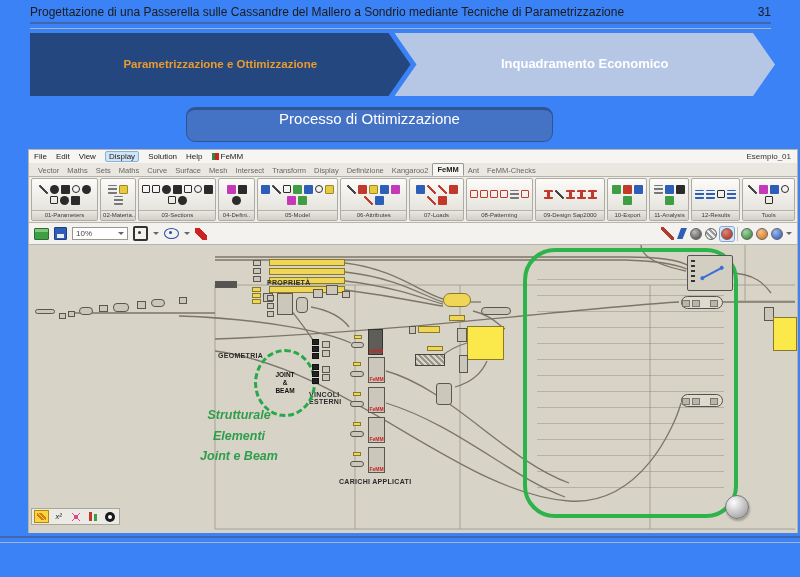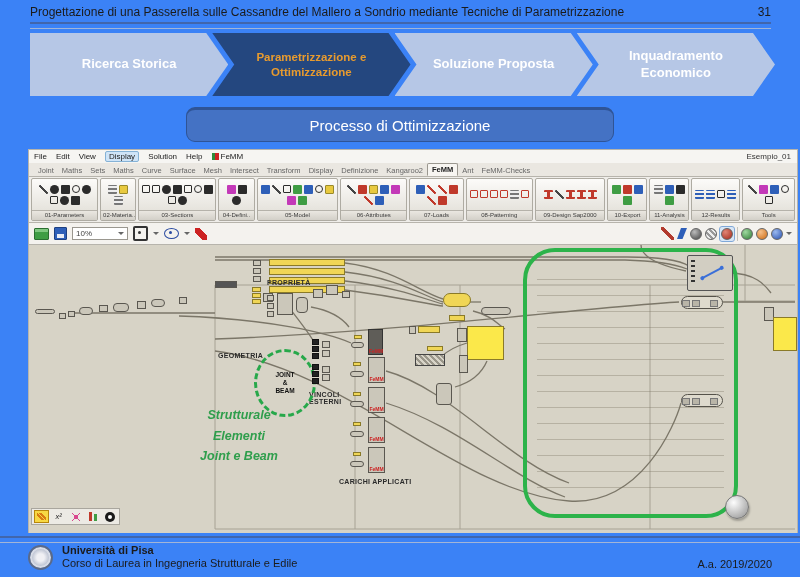--- a/index.html
+++ b/index.html
@@ -16,23 +16,23 @@
   .chev-row{position:absolute;left:30px;top:33px;width:745px;height:63px;display:flex}
   .chev{flex:1;display:flex;align-items:center;justify-content:center;text-align:center;
         background:#b6c7e6;color:#fff;font-weight:bold;font-size:13px;line-height:1.25;
         padding:0 24px;margin-left:-16px;
         clip-path:polygon(0 0,calc(100% - 22px) 0,100% 50%,calc(100% - 22px) 100%,0 100%,22px 50%)}
   .chev:first-child{margin-left:0;
         clip-path:polygon(0 0,calc(100% - 22px) 0,100% 50%,calc(100% - 22px) 100%,0 100%)}
   .chev.active{background:#24477f;color:#e89b2e;font-size:11.5px}
 
   
-  .banner{position:absolute;left:186px;top:107px;width:428px;height:35px;box-sizing:border-box;
+  .banner{position:absolute;left:186px;top:107px;width:367px;height:35px;box-sizing:border-box;
         background:#4472c4;border:1px solid #2f5496;border-top:3px solid #2f5496;border-radius:9px;
-        display:flex;align-items:center;justify-content:center;color:#fff;font-size:15px}
+        display:flex;justify-content:center;color:#fff;font-size:15px}
 
   
   .app{position:absolute;left:28px;top:149px;width:770px;height:384px;box-sizing:border-box;
        border:1px solid #b7b4ac;background:#f2f0ec;font-family:"Liberation Sans",sans-serif}
   .menubar{height:13px;display:flex;align-items:center;gap:9px;font-size:8px;color:#222;
        padding:0 5px;background:#f6f5f2;position:relative}
   .menu-item{cursor:default}
   .menu-item.active{background:#cfe4f7;border:1px solid #85b2d6;border-radius:2px;padding:0 3px}
   .fe-ic{display:inline-block;width:7px;height:7px;margin-right:2px;vertical-align:-1px;
        background:linear-gradient(90deg,#2e8b3a 50%,#cc2222 50%)}
@@ -169,28 +169,22 @@
 
 <div class="slide">
 
   <div class="hdr">
     <span>Progettazione di una Passerella sulle Cassandre del Mallero a Sondrio mediante Tecniche di Parametrizzazione</span>
     <span>31</span>
   </div>
   <div class="hdr-rule"></div>
 
   <div class="chev-row">
-    <div class="chev">
-        <span>Ricerca Storica</span>
-      </div>
     <div class="chev active">
         <span>Parametrizzazione e Ottimizzazione</span>
-      </div>
-    <div class="chev">
-        <span>Soluzione Proposta</span>
       </div>
     <div class="chev">
         <span>Inquadramento Economico</span>
       </div>
   </div>
 
   <div class="banner">
     <span>Processo di Ottimizzazione</span>
   </div>
 
@@ -201,21 +195,21 @@
       <span class="menu-item">Edit</span>
       <span class="menu-item">View</span>
       <span class="menu-item active">Display</span>
       <span class="menu-item">Solution</span>
       <span class="menu-item">Help</span>
       <span class="menu-item"><span class="fe-ic"></span><span>FeMM</span></span>
       <span class="doc-name">Esempio_01</span>
     </div>
 
     <div class="tabs">
-      <span class="tab">Joint</span>
+      <span class="tab">Vector</span>
       <span class="tab">Maths</span>
       <span class="tab">Sets</span>
       <span class="tab">Maths</span>
       <span class="tab">Curve</span>
       <span class="tab">Surface</span>
       <span class="tab">Mesh</span>
       <span class="tab">Intersect</span>
       <span class="tab">Transform</span>
       <span class="tab">Display</span>
       <span class="tab">Definizione</span>
@@ -579,21 +573,13 @@
             </span>
           </span>
         <span class="mic">
             <span class="compass"></span>
           </span>
       </div>
     </div>
   </div>
 
   <div class="ftr-rule"></div>
-  <div class="footer">
-    <div class="logo"></div>
-    <div class="ftxt">
-      <div class="uni">Università di Pisa</div>
-      <div class="course">Corso di Laurea in Ingegneria Strutturale e Edile</div>
-    </div>
-    <div class="year">A.a. 2019/2020</div>
-  </div>
 </div>
 
 </body></html>

